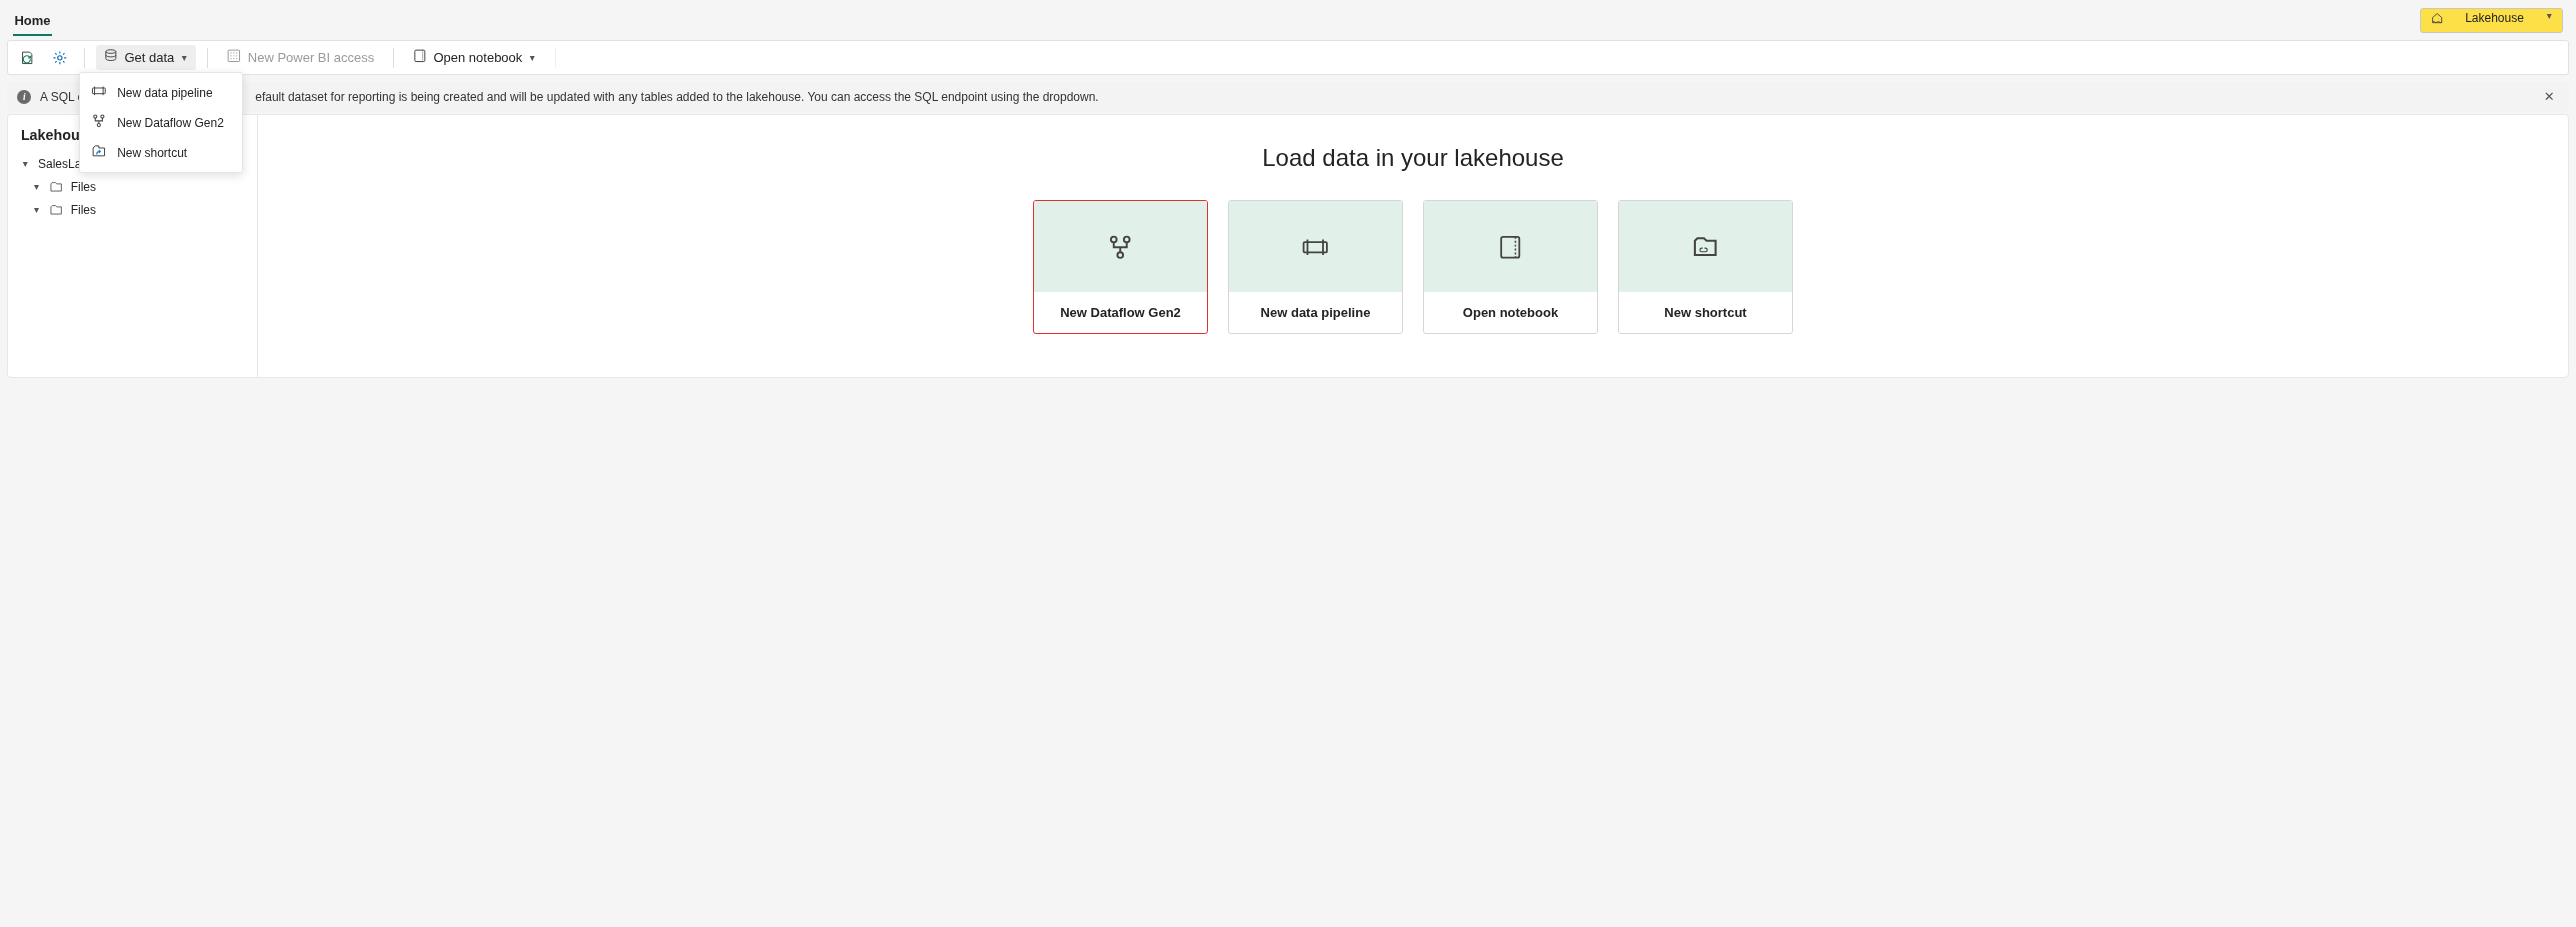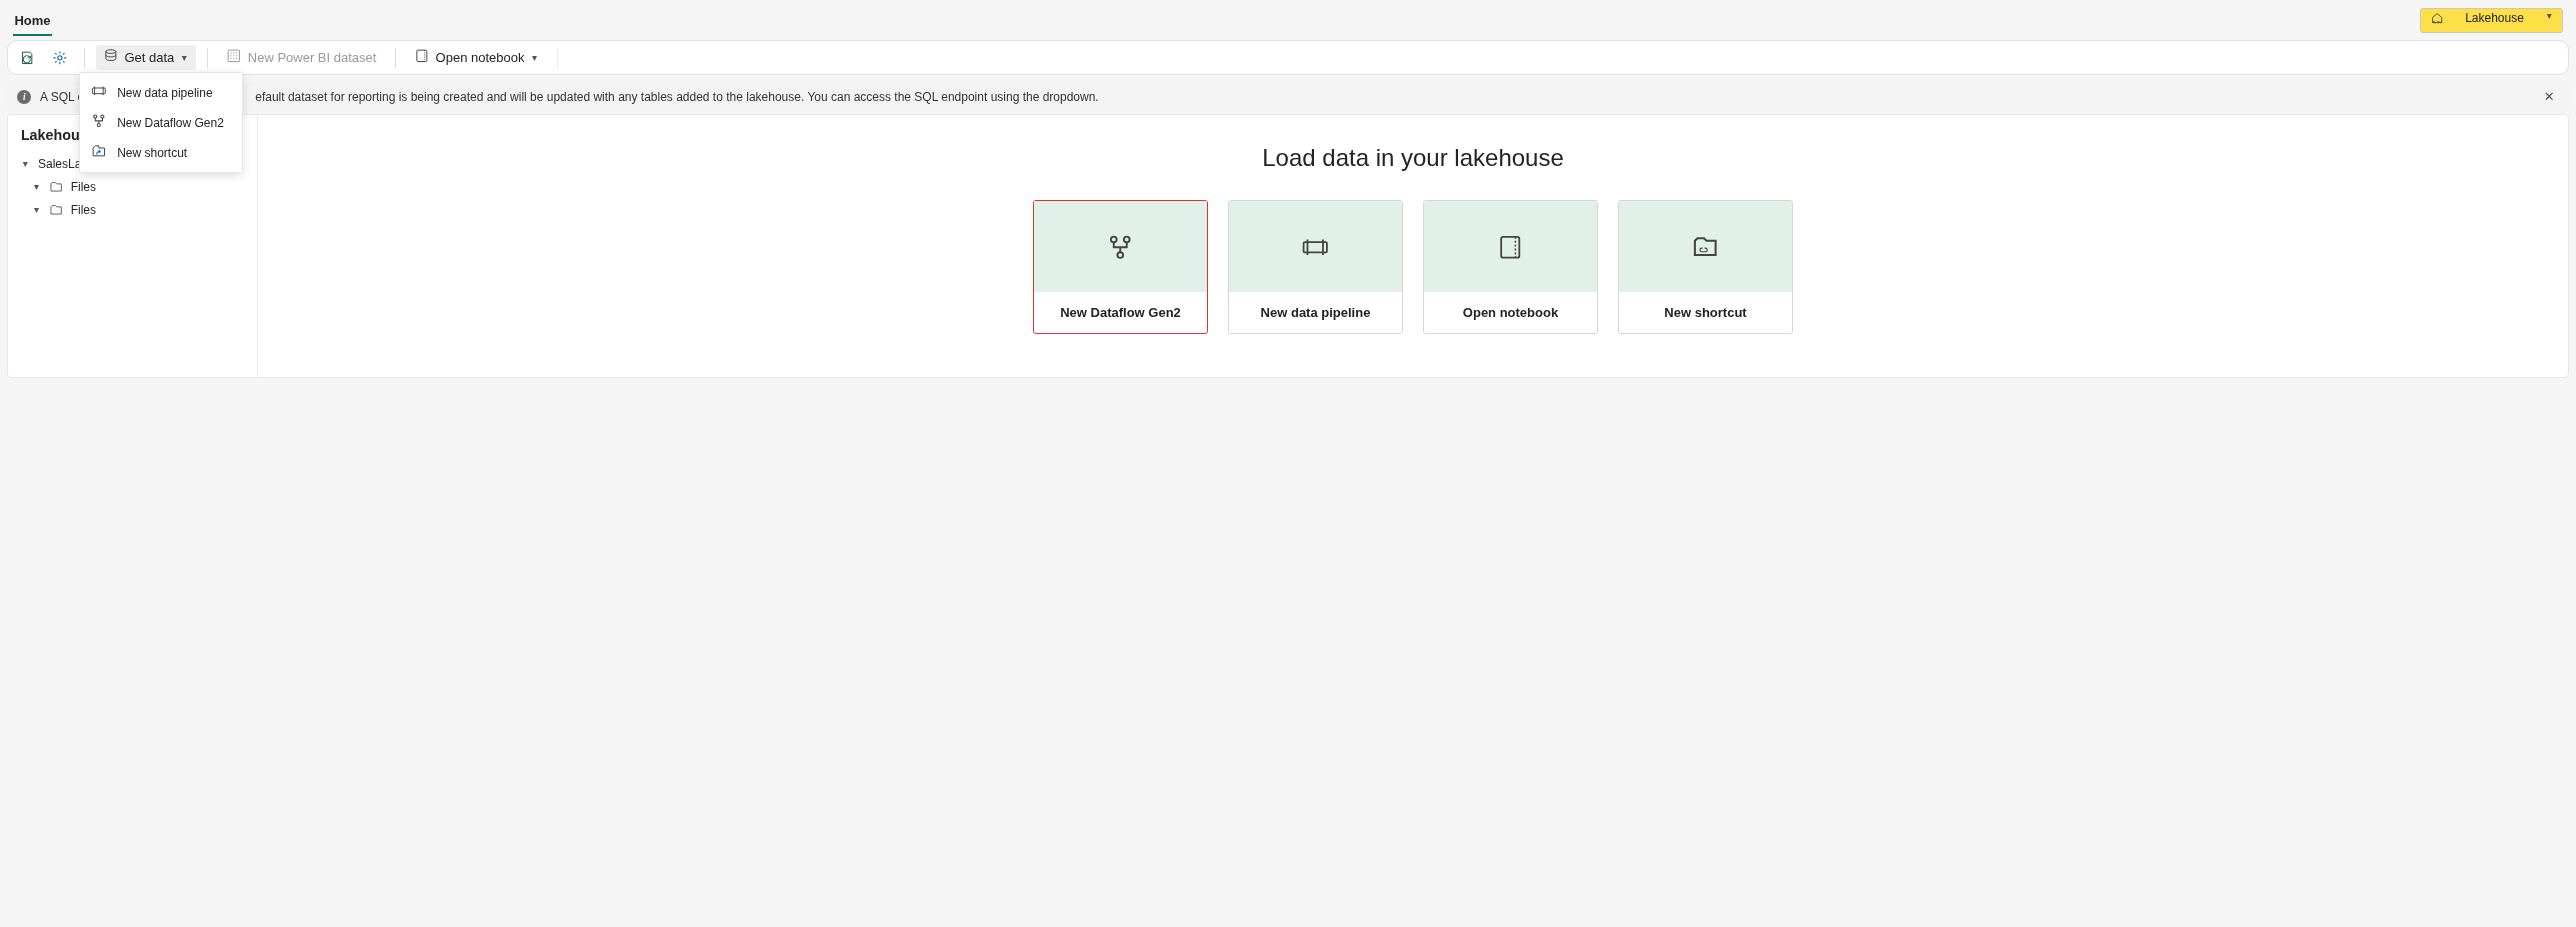--- a/index.html
+++ b/index.html
@@ -8,21 +8,21 @@
     
     .topnav { display:flex; align-items:center; justify-content:space-between; padding: 4.3px 13px 0 13px; background:#f5f5f5; }
     .tab { font-size: 13px; padding: 2.9px 1.4px 5.7px 1.4px; font-weight: 600; }
     .tab.active { border-bottom: 2.1px solid #0d7a5f; margin-top: 6px; }
     .mode-switch { display:flex; align-items:flex-start; gap:21px; border:0.7px solid #c7c7c7; border-radius:2.9px; padding:2.9px 8.6px; background:#fde047; font-size:12px; cursor:pointer; }
     .mode-switch svg { width:14.3px; height:14.3px; }
     .chev { font-size:8.6px; color:#555; }
 
     
     .toolbar-wrap { margin: 4.3px 7.1px 0 7.1px; }
-    .toolbar { display:flex; align-items:center; gap:8.6px; background:#fff; border:0.7px solid #e1e1e1; border-radius:10px; padding:4.3px 7.1px; position:relative; }
+    .toolbar { display:flex; align-items:center; gap:8.6px; background:#fff; border:0.7px solid #e1e1e1; border-radius:3px; padding:4.3px 7.1px; position:relative; }
     .tbtn { display:flex; align-items:center; gap:5.7px; padding:2.9px 7.1px; border-radius:2.9px; font-size:13px; cursor:pointer; }
     .tbtn svg { width:15.7px; height:15.7px; }
     .tbtn.iconly { padding:2.9px 4.3px; }
     .tbtn.getdata { background:#eee; }
     .tbtn.disabled { color:#9a9a9a; cursor:default; }
     .sep { width:0.7px; height:20px; background:#ddd; margin:0 2.9px; }
     .sep.light { background:#eee; }
 
     
     .dropdown { position:absolute; top:31px; left:71px; background:#fff; border:0.7px solid #e5e5e5; border-radius:2.9px; box-shadow:0 2.9px 10px rgba(0,0,0,0.12); padding:4.3px 0; min-width:164px; z-index:20; }
@@ -146,21 +146,21 @@
             <use href="#ic-db"></use>
           </svg></span>
       <span>Get data</span>
       <span class="chev">▼</span>
     </div>
     <div class="sep"></div>
     <div class="tbtn disabled">
       <span><svg viewBox="0 0 22 22">
             <use href="#ic-grid"></use>
           </svg></span>
-      <span>New Power BI dataset</span>
+      <span>New Power BI access</span>
     </div>
     <div class="sep"></div>
     <div class="tbtn">
       <span><svg viewBox="0 0 22 22">
             <use href="#ic-nb"></use>
           </svg></span>
       <span>Open notebook</span>
       <span class="chev">▼</span>
     </div>
     <div class="sep light"></div>

